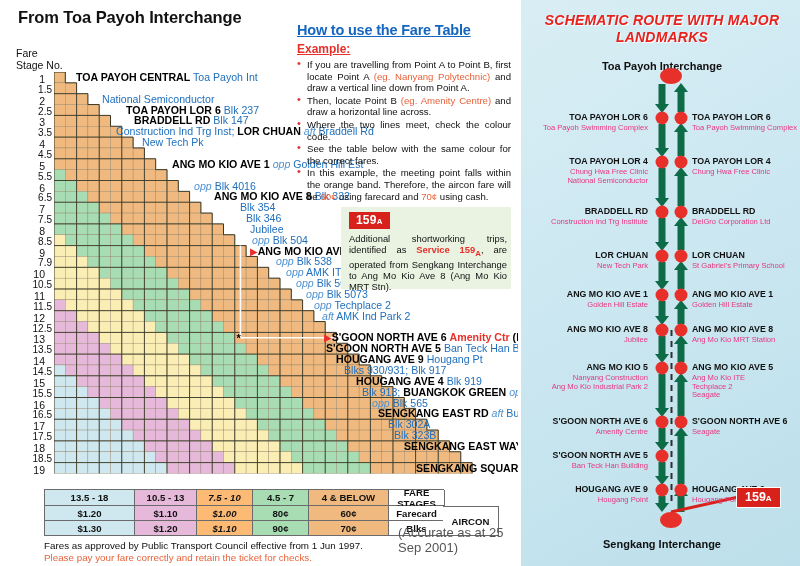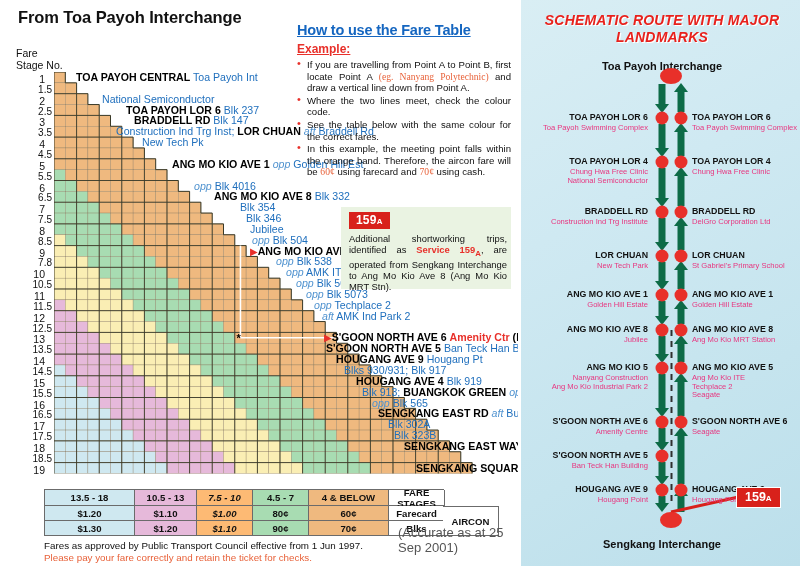--- a/index.html
+++ b/index.html
@@ -106,21 +106,21 @@
   }
   #howto-list { margin:3px 0 0 0; padding:0; list-style:none; }
   #howto-list li {
     position:relative; padding-left:10px; margin-bottom:1px;
     font-size:9.6px; line-height:11.6px; color:#111; text-align:justify;
   }
   #howto-list li::before {
     content:"\2022"; position:absolute; left:0; top:-1px;
     color:#e8302a; font-size:11px;
   }
-  #howto-list li .hl { color:#e8623a;font-family:Liberation Serif, serif; }
+  #howto-list li .hl { color:#e8623a; }
 
   
   #note-159 {
     position:absolute; left:341px; top:207px; width:170px; height:82px;
     background:#eaf3e2; border:none;
   }
   #badge-159 {
     position:absolute; left:8px; top:5px;
     background:#d8211b; color:#fff; font-weight:bold; font-size:12px;
     padding:1px 7px 2px 7px; letter-spacing:0.2px;
@@ -195,21 +195,21 @@
         <div class="stage-num half" style="top: 77.95px; right: 2px;">4.5</div>
         <div class="stage-num" style="top: 88.8px; right: 9px;">5</div>
         <div class="stage-num half" style="top: 99.65px; right: 2px;">5.5</div>
         <div class="stage-num" style="top: 110.5px; right: 9px;">6</div>
         <div class="stage-num half" style="top: 121.35px; right: 2px;">6.5</div>
         <div class="stage-num" style="top: 132.2px; right: 9px;">7</div>
         <div class="stage-num half" style="top: 143.05px; right: 2px;">7.5</div>
         <div class="stage-num" style="top: 153.9px; right: 9px;">8</div>
         <div class="stage-num half" style="top: 164.75px; right: 2px;">8.5</div>
         <div class="stage-num" style="top: 175.6px; right: 9px;">9</div>
-        <div class="stage-num half" style="top: 186.45px; right: 2px;">7.8</div>
+        <div class="stage-num half" style="top: 186.45px; right: 2px;">7.9</div>
         <div class="stage-num" style="top: 197.3px; right: 9px;">10</div>
         <div class="stage-num half" style="top: 208.15px; right: 2px;">10.5</div>
         <div class="stage-num" style="top: 219px; right: 9px;">11</div>
         <div class="stage-num half" style="top: 229.85px; right: 2px;">11.5</div>
         <div class="stage-num" style="top: 240.7px; right: 9px;">12</div>
         <div class="stage-num half" style="top: 251.55px; right: 2px;">12.5</div>
         <div class="stage-num" style="top: 262.4px; right: 9px;">13</div>
         <div class="stage-num half" style="top: 273.25px; right: 2px;">13.5</div>
         <div class="stage-num" style="top: 284.1px; right: 9px;">14</div>
         <div class="stage-num half" style="top: 294.95px; right: 2px;">14.5</div>
@@ -1105,20 +1105,21 @@
 
   <div id="fare-note1">Fares as approved by Public Transport Council effective from 1 Jun 1997.</div>
   <div id="fare-note2">Please pay your fare correctly and retain the ticket for checks.</div>
   <div id="accurate-note">(Accurate as at 25 Sep 2001)</div>
 
   <div id="howto">
     <div id="howto-title">How to use the Fare Table</div>
     <div id="howto-example">Example:</div>
     <ul id="howto-list">
         <li>If you are travelling from Point A to Point B, first locate Point A <span class="hl">(eg. Nanyang Polytechnic)</span> and draw a vertical line down from Point A.</li>
+        <li>Then, locate Point B <span class="hl">(eg. Amenity Centre)</span> and draw a horizontal line across.</li>
         <li>Where the two lines meet, check the colour code.</li>
         <li>See the table below with the same colour for the correct fares.</li>
         <li>In this example, the meeting point falls within the orange band.  Therefore, the aircon fare will be <span class="hl">60¢</span> using farecard and <span class="hl">70¢</span> using cash.</li>
       </ul>
   </div>
 
   <div id="note-159">
     <div id="badge-159">
       <span>159</span><sub>A</sub>
     </div>

